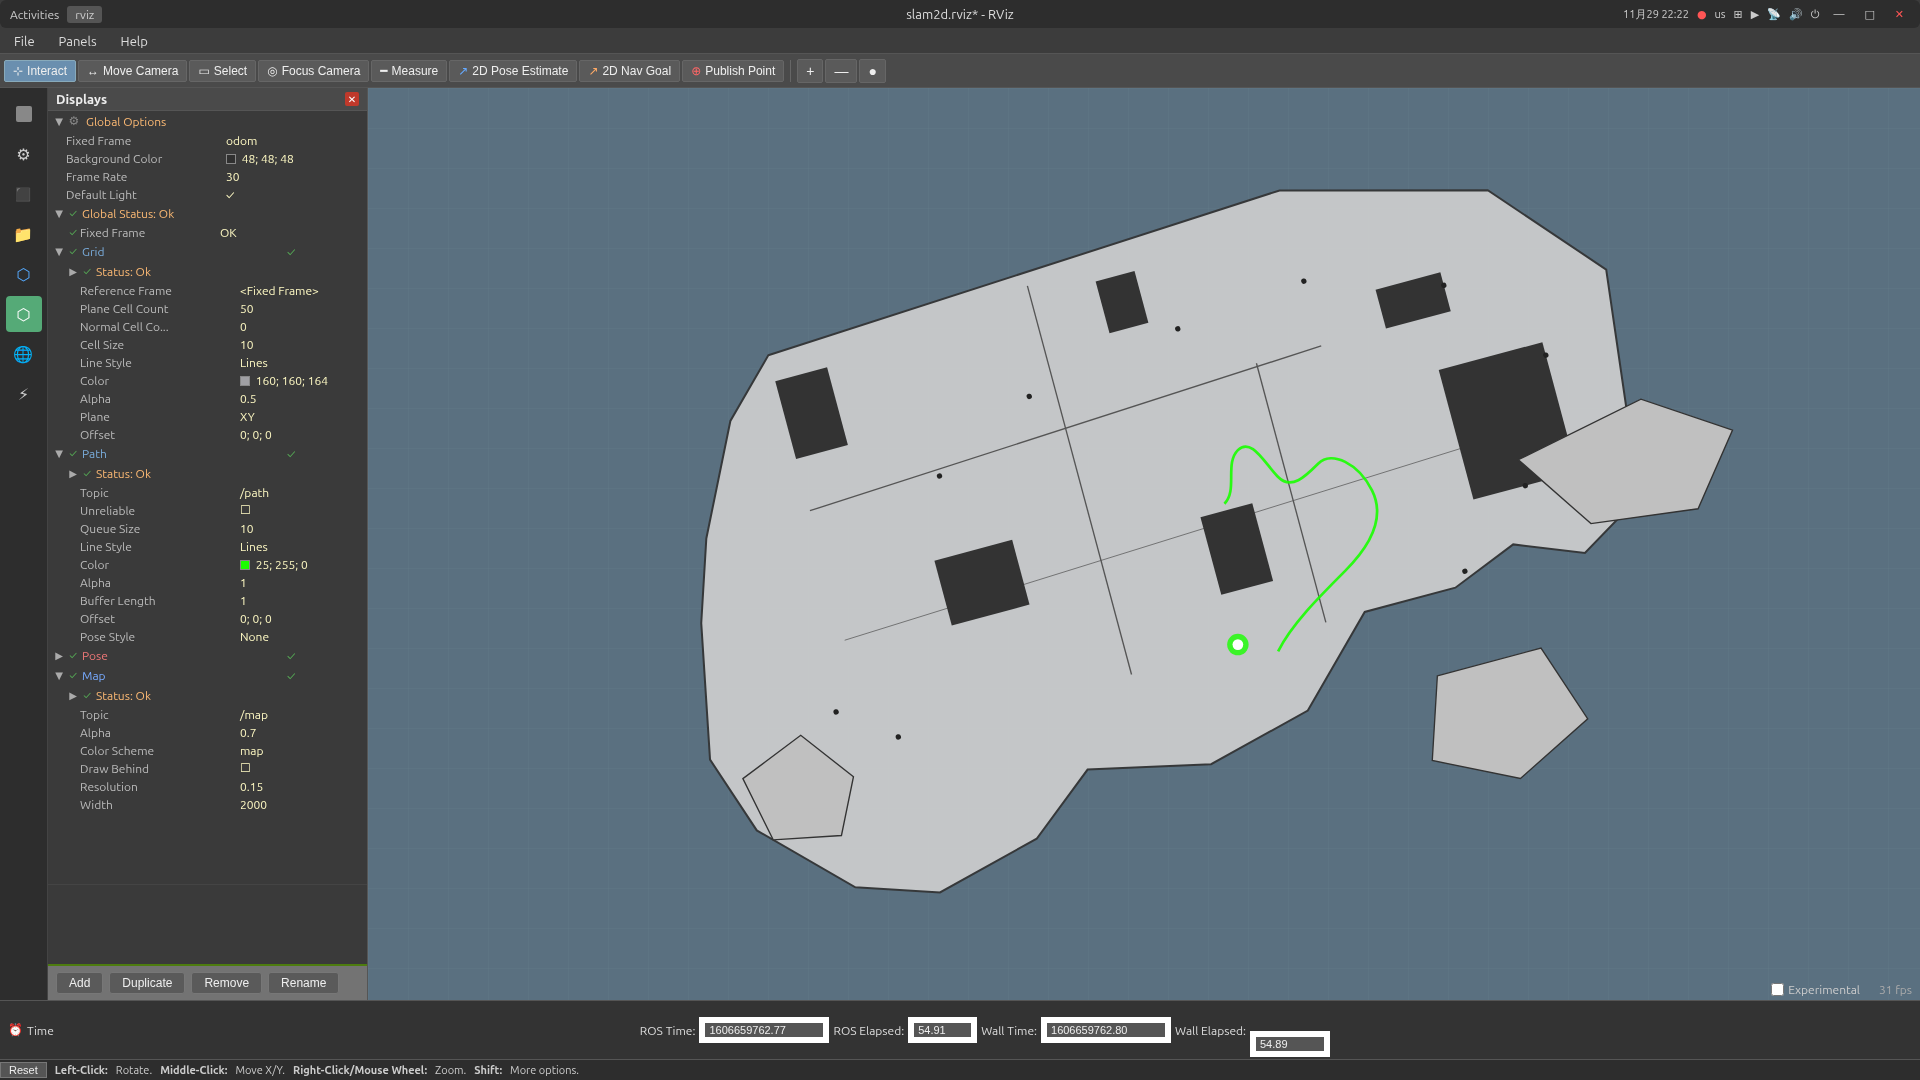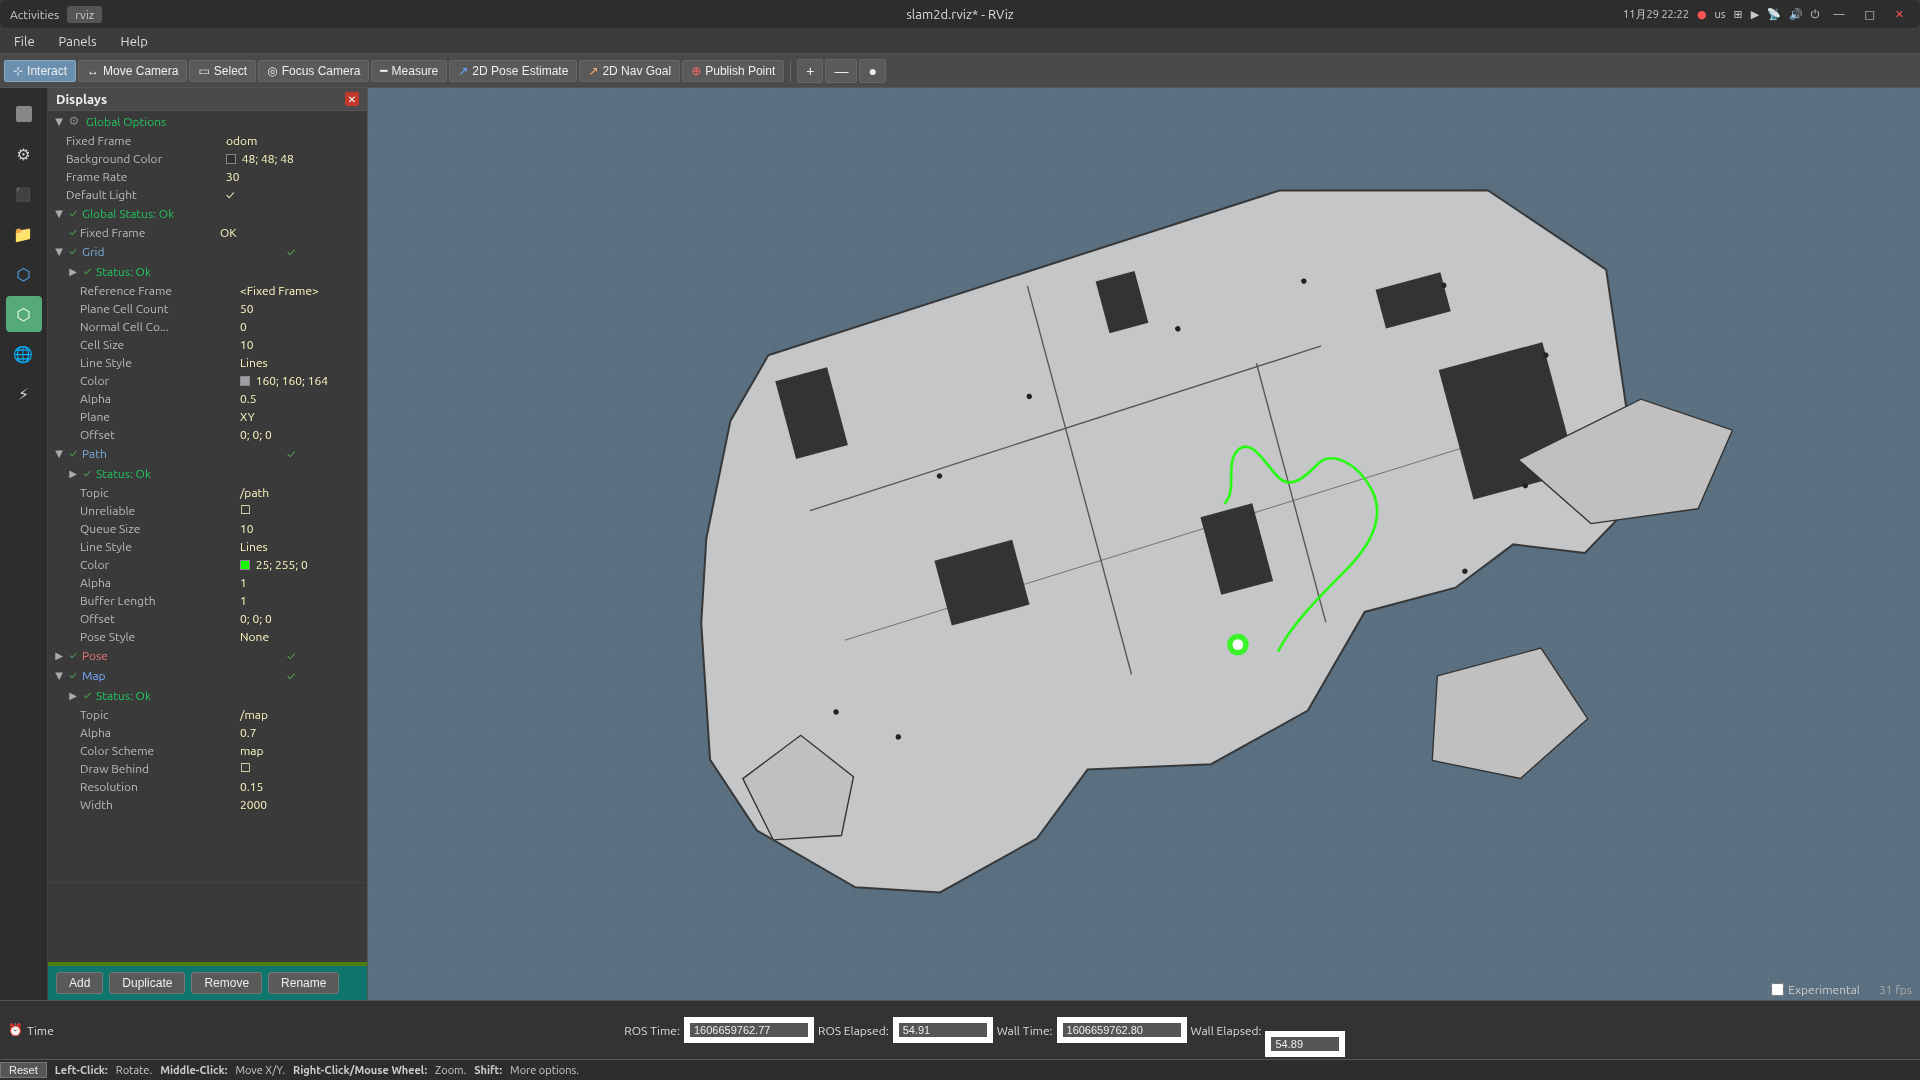--- a/index.html
+++ b/index.html
@@ -168,21 +168,21 @@
       text-align: center;
       color: #5a5;
       font-size: 11px;
     }
     .tree-label {
       flex: 1;
       padding-left: 2px;
       white-space: nowrap;
       overflow: hidden;
       text-overflow: ellipsis;
-      color: #22c55e;
+      color: #fdba74;
     }
     .tree-label.link { color: #7aaddc; }
     .tree-value {
       padding-right: 8px;
       color: #bbb;
       font-size: 12px;
       min-width: 80px;
       text-align: left;
     }
     .color-swatch {
@@ -216,22 +216,22 @@
       flex: 1;
       color: #fef9c3;
       padding-right: 4px;
     }
 
     
     #displays-buttons {
       padding: 6px 8px;
       display: flex;
       gap: 6px;
-      background: #0f766e;
-      border-top: 4px solid #4d7c0f;
+      background: #737373;
+      border-top: 2px solid #4d7c0f;
     }
     .panel-btn {
       padding: 3px 12px;
       background: #5a5a5a;
       border: 1px solid #777;
       color: #eee;
       font-size: 12px;
       cursor: pointer;
       border-radius: 3px;
     }
@@ -755,21 +755,21 @@
 </div>
 
 <div id="bottom-panel">
   <div id="time-bar">
     <span class="time-label">⏰</span>
     <span class="time-label">Time</span>
     <span style="flex:1"></span>
     <span class="time-label">ROS Time:</span>
     <input class="time-input" type="text" value="1606659762.77" style="">
     <span class="time-label">ROS Elapsed:</span>
-    <input class="time-input" type="text" style="width: 100px;" value="54.91">
+    <input class="time-input" type="text" style="width: 69px;" value="54.91">
     <span class="time-label">Wall Time:</span>
     <input class="time-input" type="text" value="1606659762.80" style="">
     <span class="time-label">Wall Elapsed:</span>
     <input class="time-input" type="text" style="width: 80px; margin-top: 28px;" value="54.89">
     <span style="flex:1"></span>
   </div>
 
   <div id="statusbar">
     <button class="reset-btn">Reset</button>
     <span style="font-weight:bold;">Left-Click:</span>

